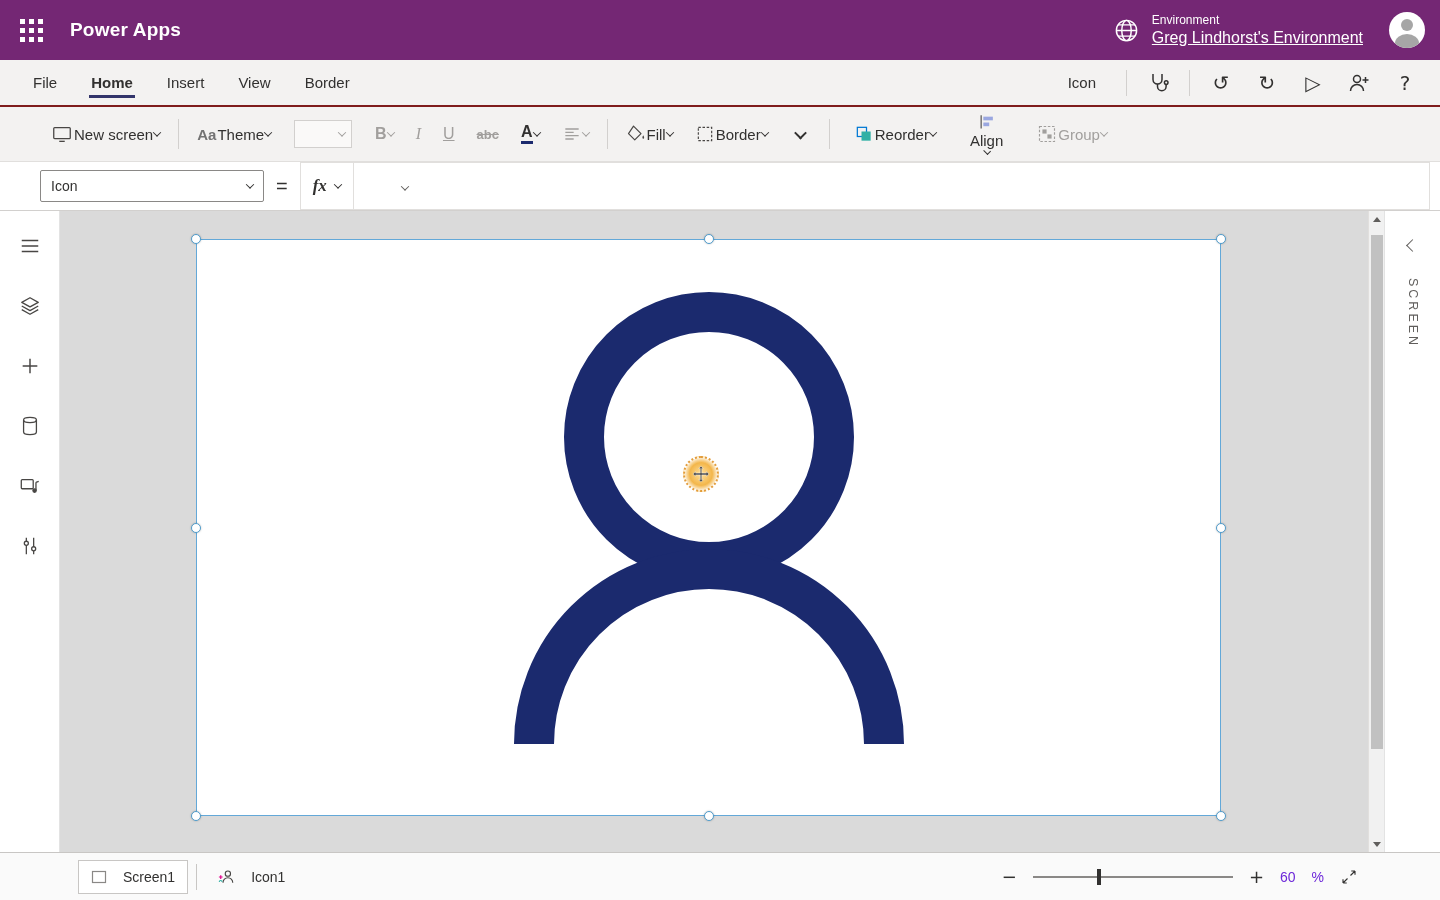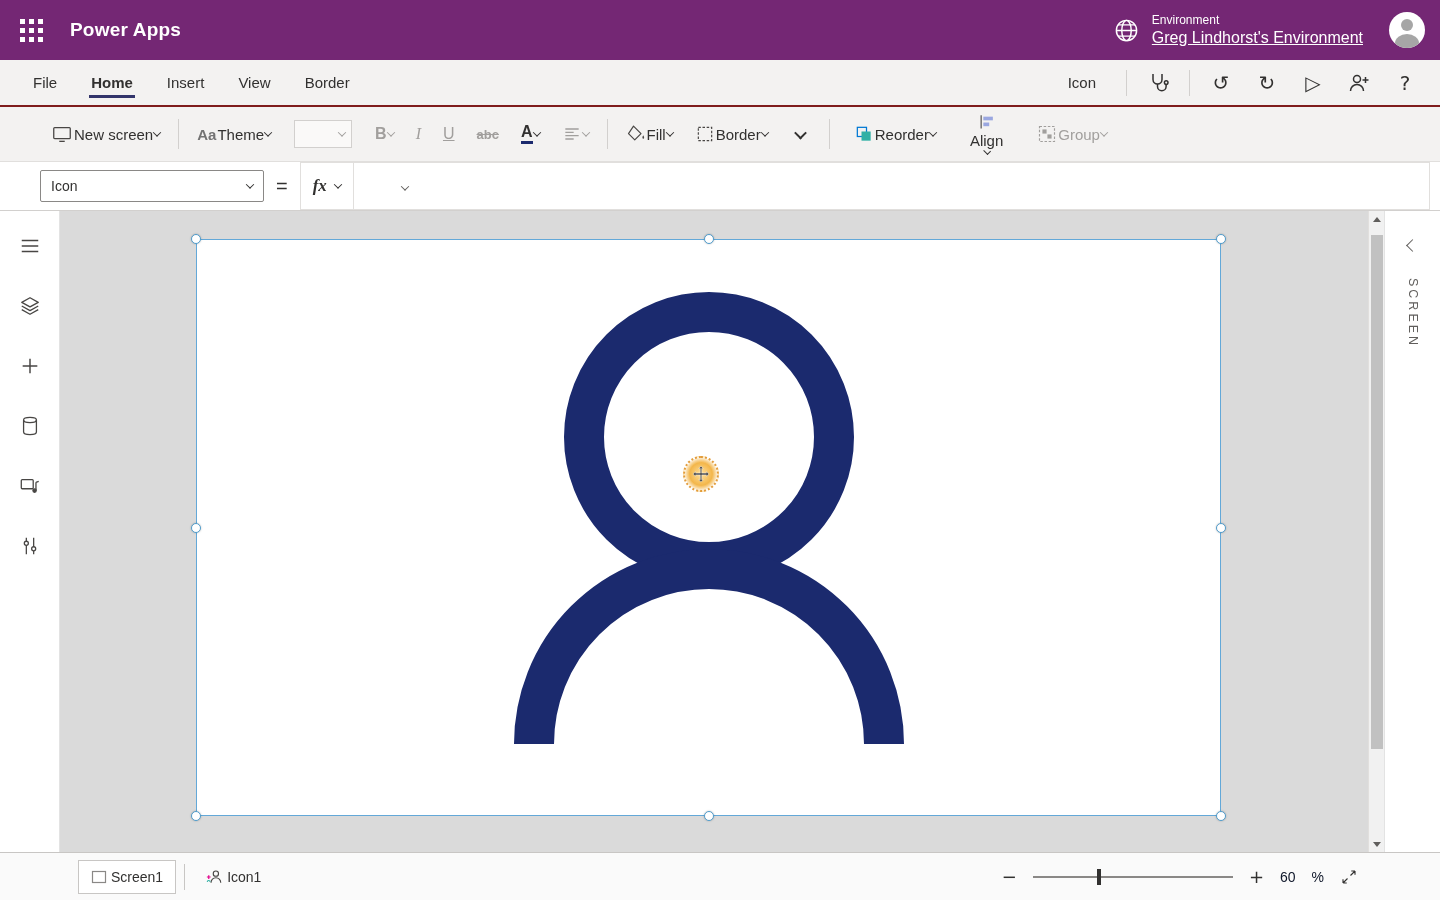--- a/index.html
+++ b/index.html
@@ -80,28 +80,28 @@
   .tri-up { width:0;height:0;border-left:4px solid transparent;border-right:4px solid transparent;border-bottom:5px solid #605e5c; }
   .tri-down { width:0;height:0;border-left:4px solid transparent;border-right:4px solid transparent;border-top:5px solid #605e5c; }
   .scroll-thumb { position:absolute; left:2px; width:12px; top:24px; height:514px; background:#c1c1c1; cursor:pointer; }
 
   .screen-panel { flex:0 0 56px; background:#fff; border-left:1px solid #e3e3e3; display:flex; flex-direction:column; align-items:center; padding-top:30px; }
   .panel-chevron { width:9px; height:9px; border-left:1.5px solid #605e5c; border-bottom:1.5px solid #605e5c; transform:rotate(45deg); cursor:pointer; margin-bottom:28px; }
   .panel-label { writing-mode:vertical-rl; font-size:12.5px; letter-spacing:3px; color:#605e5c; }
 
   
   .statusbar { flex:0 0 48px; background:#fafafa; border-top:1px solid #c8c6c4; display:flex; align-items:center; padding:0 82px 0 78px; }
-  .tab { display:flex; align-items:center; gap:4px; font-size:14px; height:34px; padding:0 12px; cursor:pointer; }
+  .tab { display:flex; align-items:center; gap:16px; font-size:14px; height:34px; padding:0 12px; cursor:pointer; }
   .tab.active { background:#fff; border:1px solid #c8c6c4; }
   .tab-div { width:1px; height:26px; background:#c8c6c4; margin:0 8px; }
   .statusbar-right { margin-left:auto; display:flex; align-items:center; gap:16px; }
   .zoom-btn { font-family:"DejaVu Sans", sans-serif; font-size:18px; color:#323130; cursor:pointer; background:none; border:none; }
   .zoom-slider { width:200px; height:2px; background:#8a8886; position:relative; cursor:pointer; }
   .zoom-handle { position:absolute; left:32%; top:-7px; width:4px; height:16px; background:#323130; cursor:pointer; }
-  .zoom-text { font-size:14px; color:#0f172a; }
+  .zoom-text { font-size:14px; color:#6d28d9; }
   .expand-btn { cursor:pointer; display:flex; align-items:center; }
 </style>
 </head>
 <body>
 
 <div class="app">
 
   <header class="header">
     <div class="waffle">
       <div class="waffle-grid">

